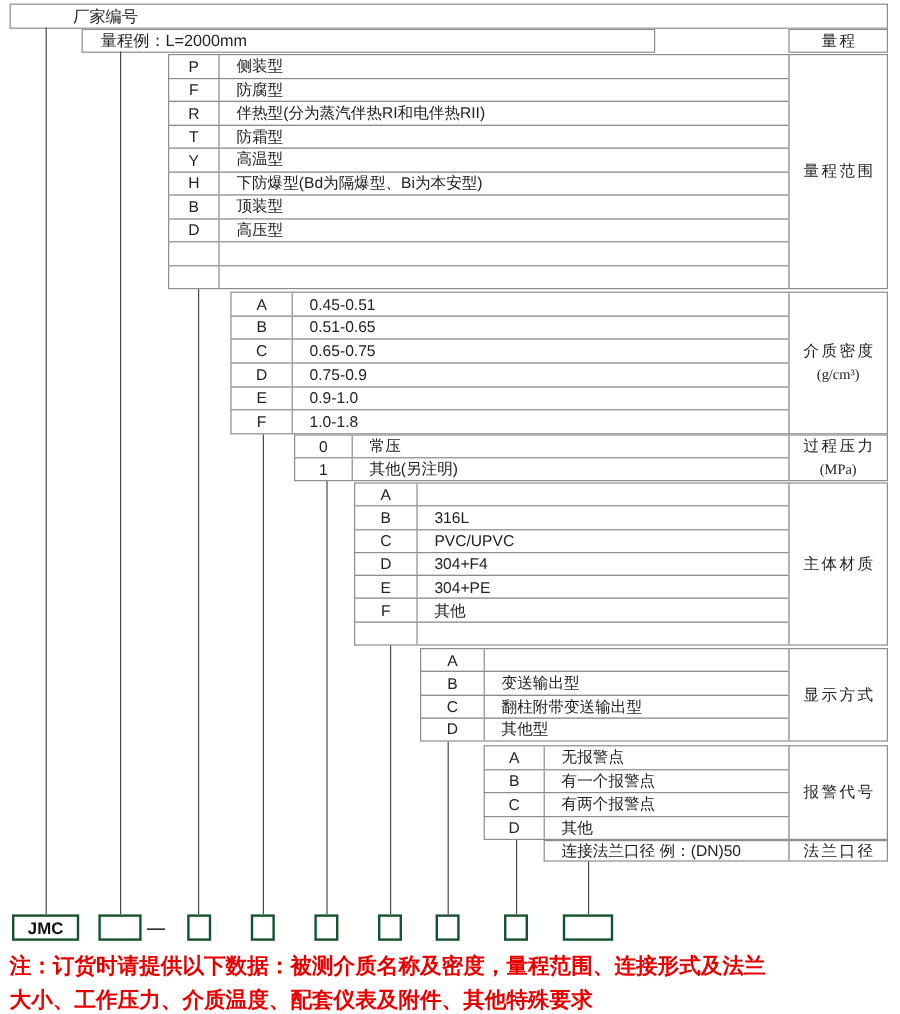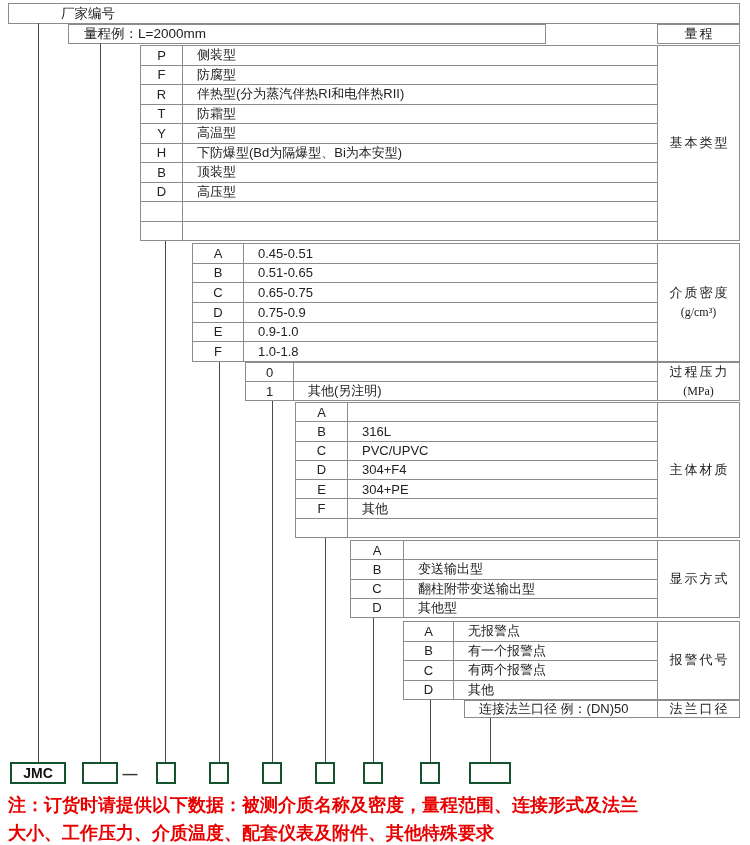--- a/index.html
+++ b/index.html
@@ -81,21 +81,21 @@
         <div class="trow" style="height: 20.5px;">
           <div class="tcode" style="width: 42px;"></div>
           <div class="tdesc"></div>
         </div>
         <div class="trow" style="height: 20.5px;">
           <div class="tcode" style="width: 42px;"></div>
           <div class="tdesc"></div>
         </div>
       </div>
       <div class="labelcell" style="left: 657px; top: 45px; width: 83px; height: 196px;">
-        <span class="lmain">基本类型</span>
+        <span class="lmain">量程范围</span>
       </div>
       <div class="section" style="left: 192px; top: 243px; width: 466px;">
         <div class="trow" style="height: 20.6667px;">
           <div class="tcode" style="width: 51px;">A</div>
           <div class="tdesc">0.45-0.51</div>
         </div>
         <div class="trow" style="height: 20.6667px;">
           <div class="tcode" style="width: 51px;">B</div>
           <div class="tdesc">0.51-0.65</div>
         </div>
@@ -116,20 +116,21 @@
           <div class="tdesc">1.0-1.8</div>
         </div>
       </div>
       <div class="labelcell" style="left: 657px; top: 243px; width: 83px; height: 119px;">
         <span class="lmain">介质密度</span>
         <span class="lsub">(g/cm³)</span>
       </div>
       <div class="section" style="left: 245px; top: 362px; width: 413px;">
         <div class="trow" style="height: 20px;">
           <div class="tcode" style="width: 48px;">0</div>
+          <div class="tdesc">常压</div>
         </div>
         <div class="trow" style="height: 20px;">
           <div class="tcode" style="width: 48px;">1</div>
           <div class="tdesc">其他(另注明)</div>
         </div>
       </div>
       <div class="labelcell" style="left: 657px; top: 362px; width: 83px; height: 39px;">
         <span class="lmain">过程压力</span>
         <span class="lsub">(MPa)</span>
       </div>
@@ -200,21 +201,21 @@
         </div>
         <div class="trow" style="height: 20.5px;">
           <div class="tcode" style="width: 50px;">D</div>
           <div class="tdesc">其他</div>
         </div>
       </div>
       <div class="labelcell" style="left: 657px; top: 621px; width: 83px; height: 79px;">
         <span class="lmain">报警代号</span>
       </div>
       <div class="section" style="left: 453px; top: 700px; width: 205px;">
-        <div class="trow" style="height: 18px; margin-left: 11px;">
+        <div class="trow" style="height: 18px;">
           <div class="tdesc">连接法兰口径 例：(DN)50</div>
         </div>
       </div>
       <div class="labelcell" style="left: 657px; top: 700px; width: 83px; height: 18px;">
         <span class="lmain">法兰口径</span>
       </div>
     </div>
   <div id="connectors">
       <div class="vline" style="left: 38px; top: 23px; height: 739px;"></div>
       <div class="vline" style="left: 100px; top: 43px; height: 719px;"></div>

